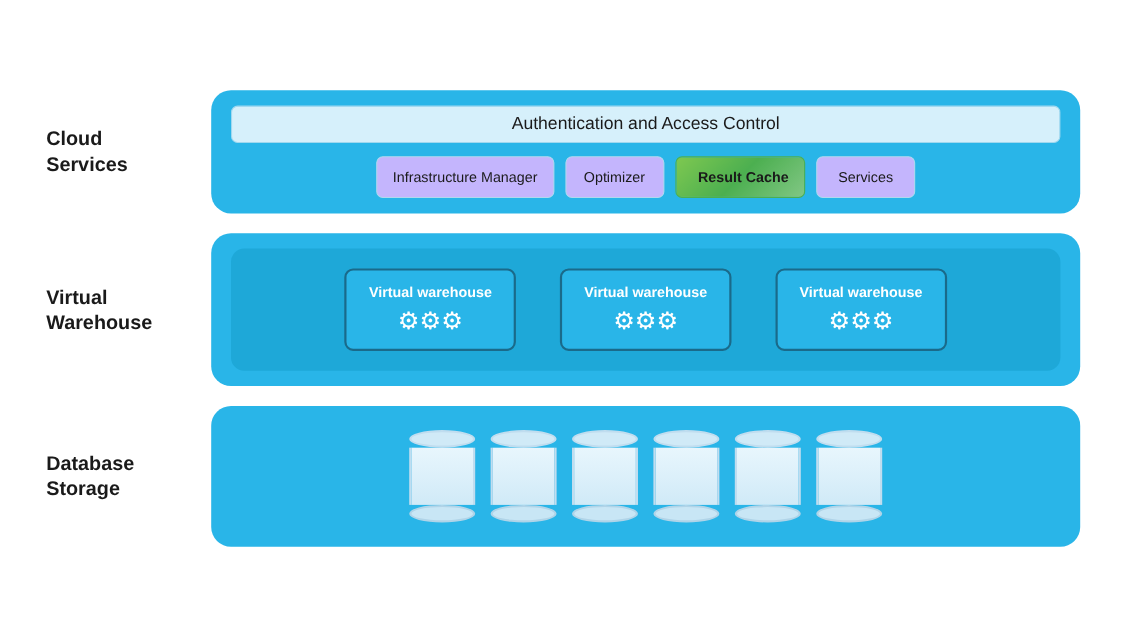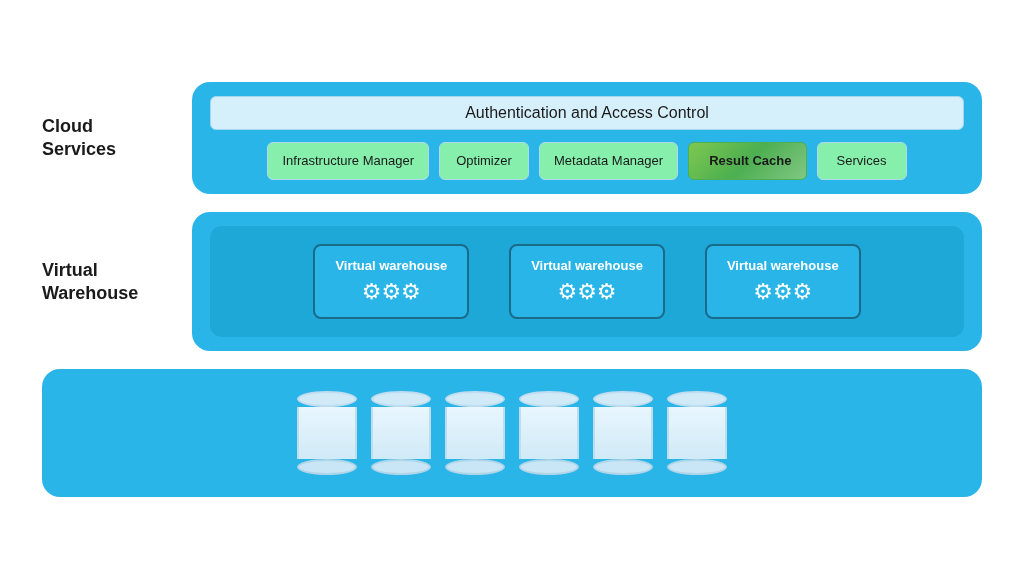--- a/index.html
+++ b/index.html
@@ -50,21 +50,21 @@
       font-size: 16px;
       color: #1a1a1a;
       margin-bottom: 12px;
     }
     .cloud-components {
       display: flex;
       gap: 10px;
       justify-content: center;
     }
     .component-box {
-      background: #86efac;
+      background: #c4b5fd;
       border: 1.5px solid #b0d8ee;
       border-radius: 6px;
       padding: 10px 14px;
       text-align: center;
       font-size: 13px;
       color: #1a1a1a;
       min-width: 90px;
       display: flex;
       align-items: center;
       justify-content: center;
@@ -160,23 +160,20 @@
     <div class="layer-label">Cloud Services</div>
     <div class="layer-box cloud-box">
       <div class="auth-bar">Authentication and Access Control</div>
       <div class="cloud-components">
         <div class="component-box">
           <span>Infrastructure Manager</span>
         </div>
         <div class="component-box">
           <span>Optimizer</span>
         </div>
-        <div class="component-box">
-          <span>Metadata Manager</span>
-        </div>
         <div class="component-box result-cache">
           <span>Result Cache</span>
         </div>
         <div class="component-box">
           <span>Services</span>
         </div>
       </div>
     </div>
   </div>
 
@@ -194,20 +191,21 @@
         </div>
         <div class="warehouse-unit">
           <div class="wh-title">Virtual warehouse</div>
           <div class="gear-icon">⚙⚙⚙</div>
         </div>
       </div>
     </div>
   </div>
 
   <div class="layer-row">
+    <div class="layer-label">Database Storage</div>
     <div class="layer-box database-box">
       <div class="database-inner">
         <div class="cylinder">
           <div class="cyl-top"></div>
           <div class="cyl-body"></div>
           <div class="cyl-bottom"></div>
         </div>
         <div class="cylinder">
           <div class="cyl-top"></div>
           <div class="cyl-body"></div>

